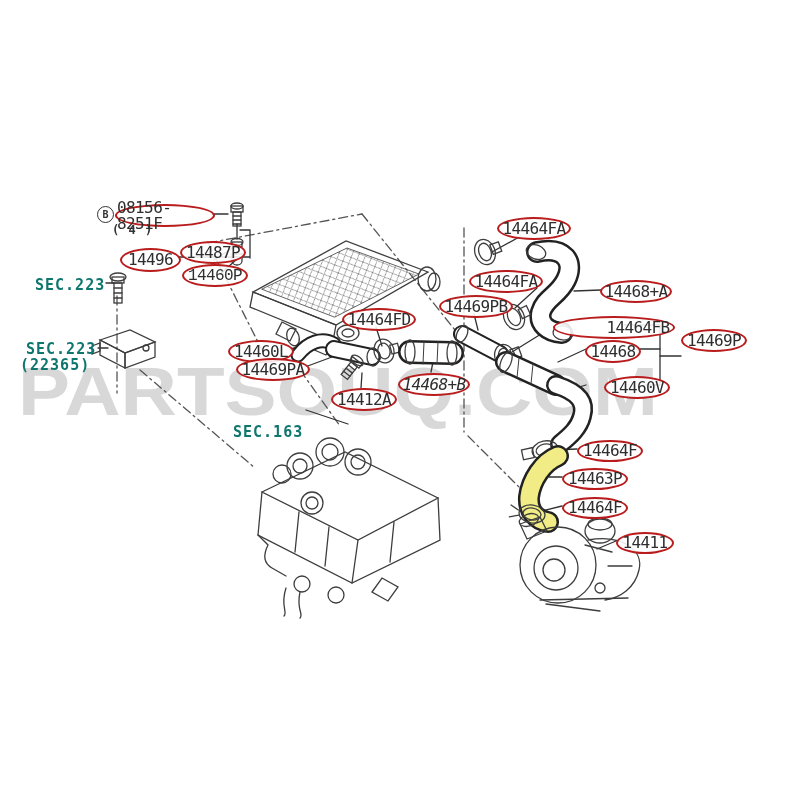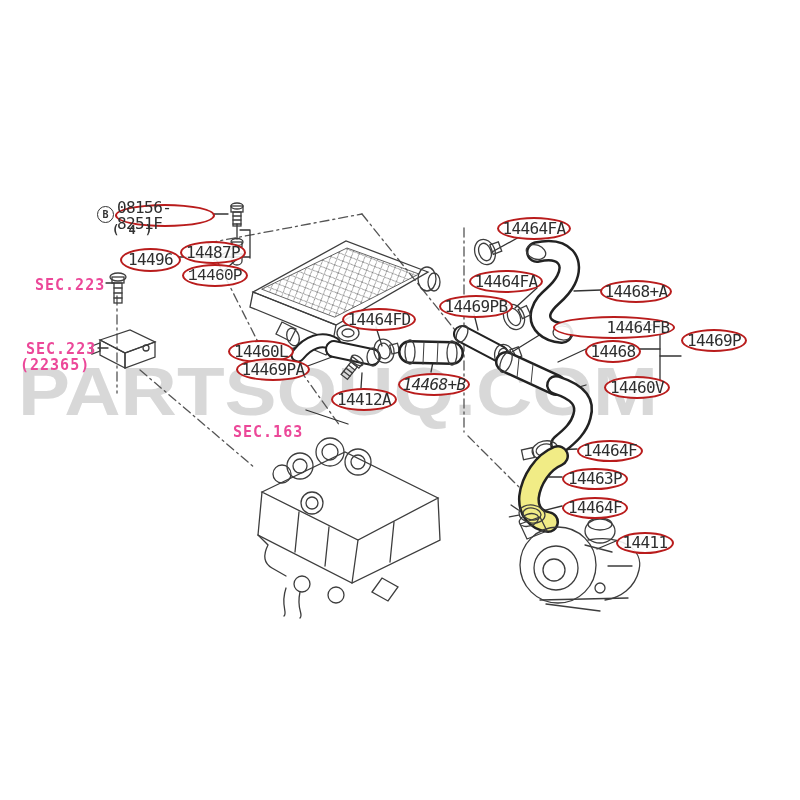--- a/index.html
+++ b/index.html
@@ -6,21 +6,21 @@
   #stage{position:relative;width:800px;height:800px;background:#fff;overflow:hidden;
          font-family:"DejaVu Sans Mono",monospace;}
   #watermark{position:absolute;left:18px;top:346px;width:770px;z-index:1;
              font-family:"Liberation Sans",sans-serif;font-weight:bold;
              font-size:78px;letter-spacing:0px;color:#d2d2d2;opacity:.85;
              transform:scaleY(.88);white-space:nowrap;user-select:none;}
   svg#art{position:absolute;left:0;top:0;z-index:2;}
   .plabel{position:absolute;z-index:3;display:flex;align-items:center;justify-content:center;
           border:2px solid #b91c1c;border-radius:50%;background:rgba(255,255,255,.88);
           font-size:16px;line-height:1;color:#2e2e2e;letter-spacing:-0.6px;cursor:pointer;}
-  .secref{position:absolute;z-index:3;font-size:15px;font-weight:bold;color:#ec4899;
+  .secref{position:absolute;z-index:3;font-size:15px;font-weight:bold;color:#0f766e;
           letter-spacing:1px;white-space:nowrap;}
   .bmark{position:absolute;z-index:3;width:15px;height:15px;border:1.5px solid #333;
          border-radius:50%;display:flex;align-items:center;justify-content:center;
          font-size:10px;font-weight:bold;color:#333;background:#fff;}
   .qty{position:absolute;z-index:3;font-size:12px;font-weight:bold;color:#333;letter-spacing:1px;}
 </style>
 </head>
 <body>
 
 <div id="stage">

